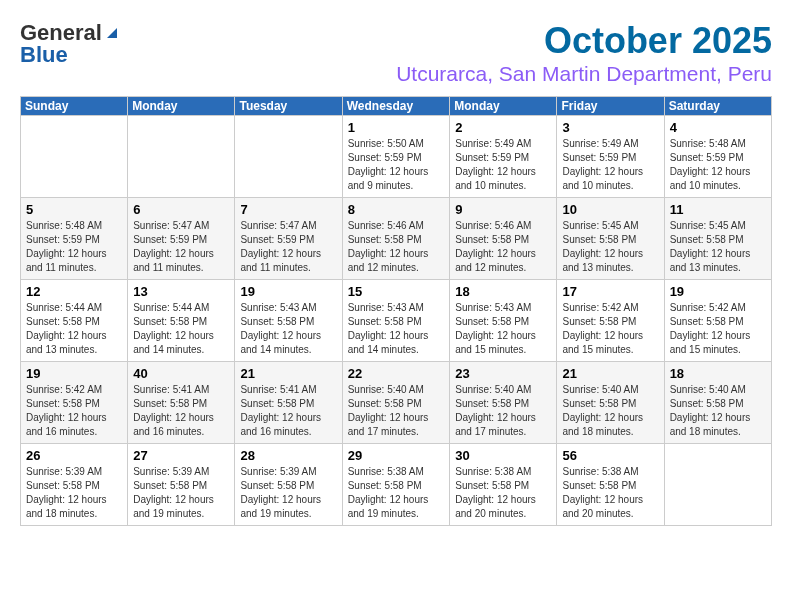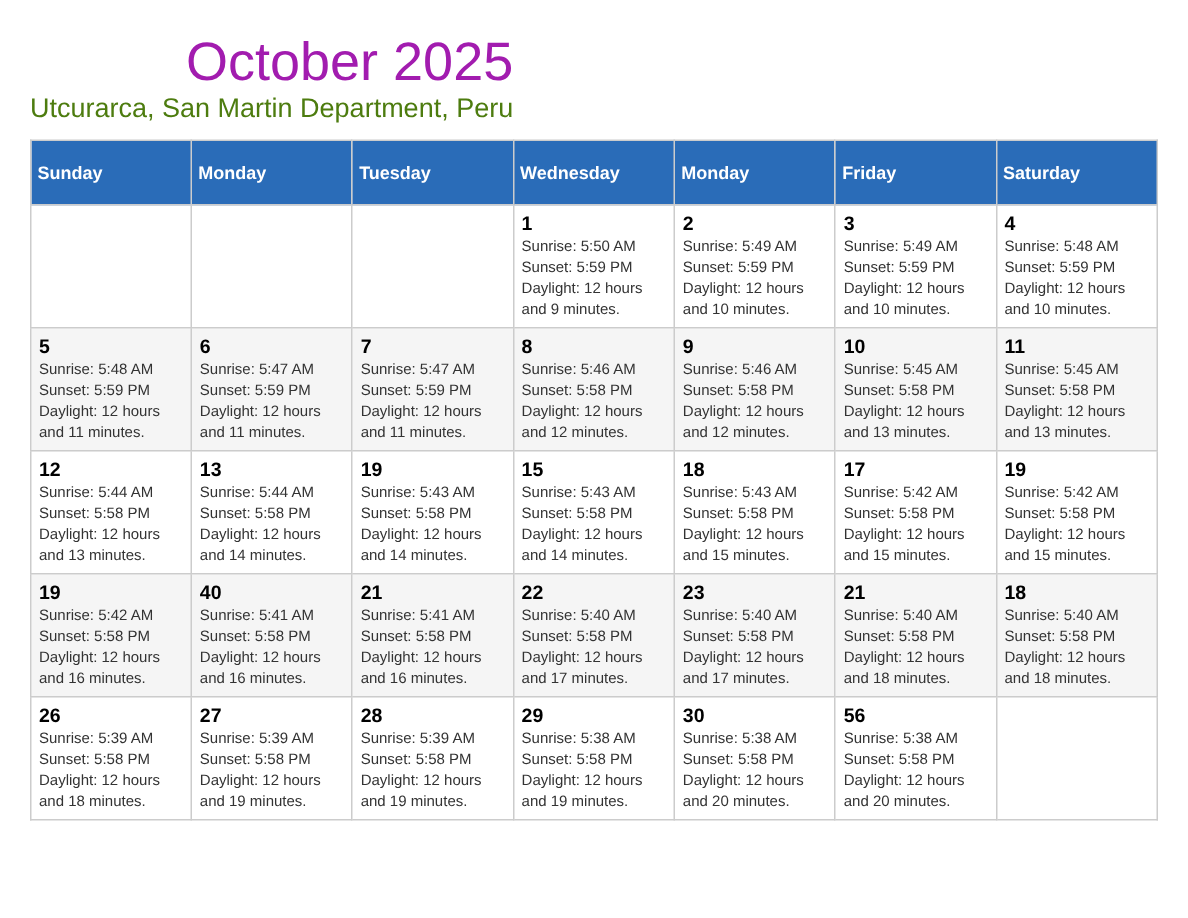--- a/index.html
+++ b/index.html
@@ -19,36 +19,36 @@
     .logo {
       display: flex;
       flex-direction: column;
       align-items: flex-start;
     }
     .title-block {
       text-align: right;
     }
     .month-year {
       font-size: 36px;
-      font-weight: normal;
-      color: #a21caf;
+      font-weight: bold;
+      color: #0369a1;
     }
     .location {
-      font-size: 18px;
-      color: #4d7c0f;
+      font-size: 21px;
+      color: #8b5cf6;
     }
     .calendar {
       width: 100%;
       border-collapse: collapse;
       font-size: 11px;
     }
     .calendar th {
       background: #2a6cb8;
       color: #fff;
-      padding: 14px 4px;
+      padding: 2px 4px;
       text-align: left;
       font-size: 12px;
       border: 1px solid #ccc;
     }
     .calendar td {
       vertical-align: top;
       border: 1px solid #ccc;
       padding: 4px 5px;
       width: 108px;
       min-height: 80px;
@@ -69,20 +69,29 @@
       line-height: 1.4;
     }
     .empty-cell {
       background: #f9f9f9;
     }
   </style>
 </head>
 <body>
 
 <div class="header">
+  <div class="logo">
+    <div style="display:flex; align-items:center;">
+      <span style="font-size:22px; font-weight:bold; color:#333;">General</span>
+      <svg width="18" height="18" viewBox="0 0 18 18" style="margin-left:1px;">
+        <polygon points="4,14 14,14 14,4" fill="#1a5fa8"></polygon>
+      </svg>
+    </div>
+    <span style="font-size:22px; font-weight:bold; color:#1a5fa8; margin-top:-4px;">Blue</span>
+  </div>
   <div class="title-block">
     <div class="month-year">October 2025</div>
     <div class="location">Utcurarca, San Martin Department, Peru</div>
   </div>
 </div>
 
 <table class="calendar">
   <thead>
     <tr>
     <th>Sunday</th>

